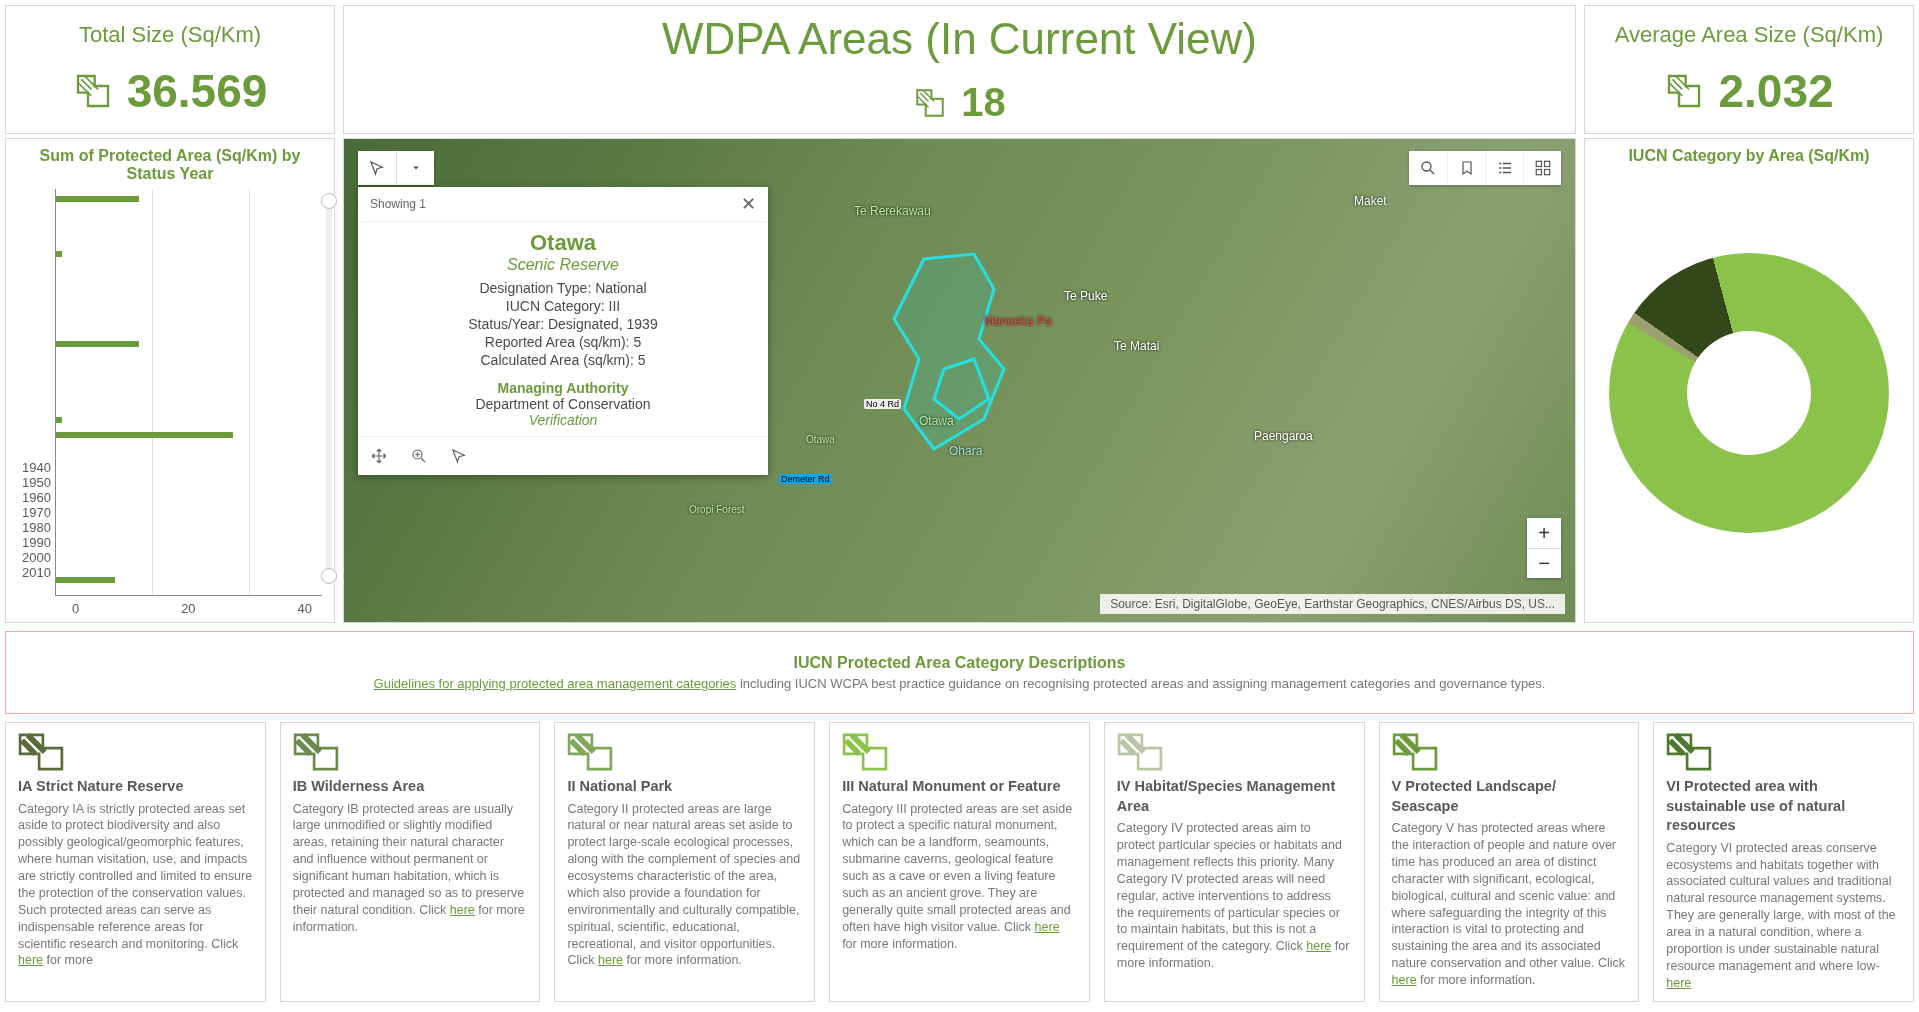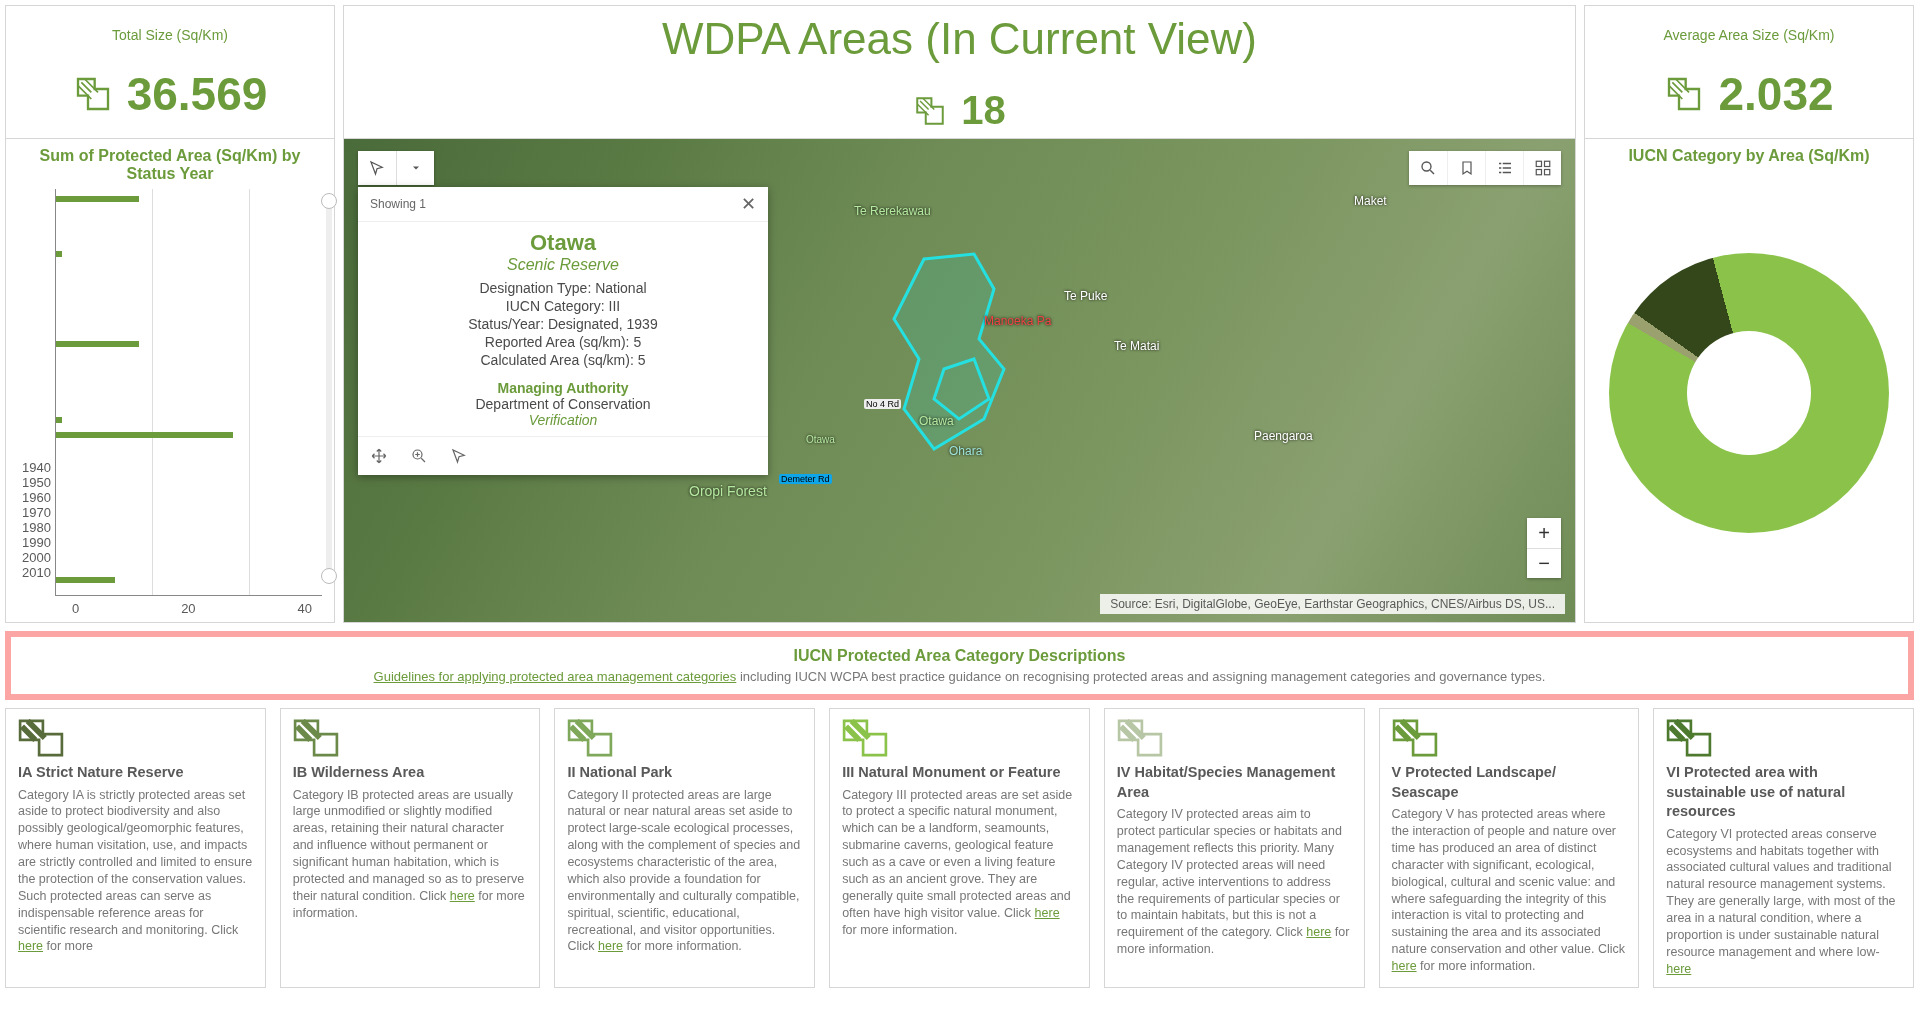--- a/index.html
+++ b/index.html
@@ -2,22 +2,22 @@
 <html><head>
 <meta charset="utf-8">
 <style>
   * { box-sizing: border-box; margin: 0; padding: 0; }
   body { font-family: "Segoe UI", Arial, sans-serif; background: #fff; color: #595959; width: 1919px; }
   .root { display: grid; grid-template-rows: 125px 485px auto auto; gap: 8px; padding: 5px; }
   .row { display: grid; gap: 8px; }
   .row1 { grid-template-columns: 330px 1fr 330px; }
   .row2 { grid-template-columns: 330px 1fr 330px; }
   .card { border: 1px solid #d6d6d6; background: #fff; padding: 8px 12px; display:flex; flex-direction:column; align-items:center; justify-content:center; }
-  .card-title { color:#6b9b3b; font-size:14px; text-align:center; font-weight:400; }
-  .metric-big { color:#6b9b3b; font-size:46px; font-weight:700; display:flex; align-items:center; gap:14px; margin-top:24px;}
+  .card-title { color:#6b9b3b; font-size:22px; text-align:center; font-weight:400; }
+  .metric-big { color:#6b9b3b; font-size:46px; font-weight:700; display:flex; align-items:center; gap:14px; margin-top:16px;}
   .wdpa-title { font-size:44px; }
   .wdpa-value { font-size:40px; }
   .chart-panel { align-items:stretch; }
   .chart-panel .panel-title { color:#6b9b3b; font-size:16px; text-align:center; font-weight:600; margin-bottom:6px; }
 
   
   .barchart { position:relative; flex:1; display:flex; }
   .ylabels { display:flex; flex-direction:column; justify-content:flex-end; padding:6px 4px 34px 4px; font-size:13px;}
   .plot { flex:1; position:relative; border-left:1px solid #888; border-bottom:1px solid #888; margin-bottom:18px; background:repeating-linear-gradient(to right, transparent 0, transparent 96px, #ddd 96px, #ddd 97px);}
   .bar { position:absolute; left:0; height:6px; background:#6b9b3b; }
@@ -40,21 +40,21 @@
   #lbl-ohara { left:605px; top:305px; color:#9de3d8; }
   #lbl-tereke { left:510px; top:65px; }
   #lbl-tepuke { left:720px; top:150px; color:#fff; }
   #lbl-manoeka { left:640px; top:175px; color:#ef4444; }
   #lbl-tematai { left:770px; top:200px; color:#fff; }
   #lbl-paengaroa { left:910px; top:290px; color:#fff; }
   #lbl-maket { left:1010px; top:55px; color:#fff; }
   #lbl-otawa2 { left:462px; top:295px; font-size:10px;}
   #lbl-no4 { left:520px; top:260px; font-size:9px; background:#eee; color:#000; padding:0 2px; border-radius:2px; text-shadow:none;}
   #lbl-demeter { left:435px; top:335px; font-size:9px; background:#0ea5e9; color:#000; padding:0 2px; border-radius:2px; text-shadow:none;}
-  #lbl-oropi { left:345px; top:344px; font-size:14px;}
+  #lbl-oropi { left:345px; top:365px; font-size:10px;}
   .map-toolbar { position:absolute; left:14px; top:12px; background:#fff; height:34px; display:flex; align-items:center; box-shadow:0 1px 3px rgba(0,0,0,.3); z-index:2;}
   .map-toolbar .tbtn { width:38px; height:34px; display:flex; align-items:center; justify-content:center; cursor:pointer; color:#555; }
   .map-toolbar .tbtn + .tbtn { border-left:1px solid #ddd; }
   .map-tools-right { position:absolute; right:14px; top:12px; background:#fff; height:34px; display:flex; box-shadow:0 1px 3px rgba(0,0,0,.3);}
   .map-tools-right .tbtn { width:38px; height:34px; display:flex; align-items:center; justify-content:center; cursor:pointer; color:#555;}
   .map-tools-right .tbtn + .tbtn { border-left:1px solid #eee; }
   .zoom { position:absolute; right:14px; bottom:44px; background:#fff; box-shadow:0 1px 3px rgba(0,0,0,.3); }
   .zoom .tbtn { width:34px; height:30px; display:flex; align-items:center; justify-content:center; cursor:pointer; font-size:20px; color:#333; }
   .zoom .tbtn + .tbtn { border-top:1px solid #ddd; }
   .attribution { position:absolute; right:10px; bottom:8px; background:rgba(255,255,255,.85); font-size:12px; padding:3px 10px; }
@@ -70,21 +70,21 @@
   .popup-body .row-kv { margin:2px 0; }
   .popup-ft { border-top:1px solid #eee; padding:6px 8px; display:flex; gap:14px; }
   .popup-ft .pbtn { width:26px; height:26px; color:#666; display:flex; align-items:center; justify-content:center; cursor:pointer;}
 
   
   .donut-wrap { flex:1; display:flex; align-items:center; justify-content:center; }
   .donut { width:280px; height:280px; border-radius:50%; background: conic-gradient(#8bc34a 0deg 300deg, #9aa06e 300deg 305deg, #33471a 305deg 345deg, #8bc34a 345deg 360deg); position:relative;}
   .donut::after { content:""; position:absolute; inset:78px; background:#fff; border-radius:50%; }
 
   
-  .iucn-strip { border:6px solid #fca5a5; padding:10px 12px; }
+  .iucn-strip { border:1px solid #fca5a5; padding:22px 12px; }
   .iucn-strip .hd { text-align:center; color:#6b9b3b; font-weight:600; font-size:16px; }
   .iucn-strip .sub { text-align:center; font-size:13px; color:#777; margin-top:4px;}
   .iucn-strip .sub a { color:#6b9b3b; text-decoration:underline; }
 
   .catgrid { display:grid; grid-template-columns: repeat(7, 1fr); gap:14px; }
   .catcard { border:1px solid #d6d6d6; padding:10px 12px; font-size:12.5px; color:#777; line-height:1.35; position:relative; overflow:hidden; height:280px;}
   .catcard .caticon { width:46px; height:38px; margin-bottom:6px; }
   .catcard h4 { color:#595959; font-size:14.5px; font-weight:700; margin-bottom:4px; }
   .catcard a { color:#6b9b3b; text-decoration:underline; cursor:pointer; }
 

